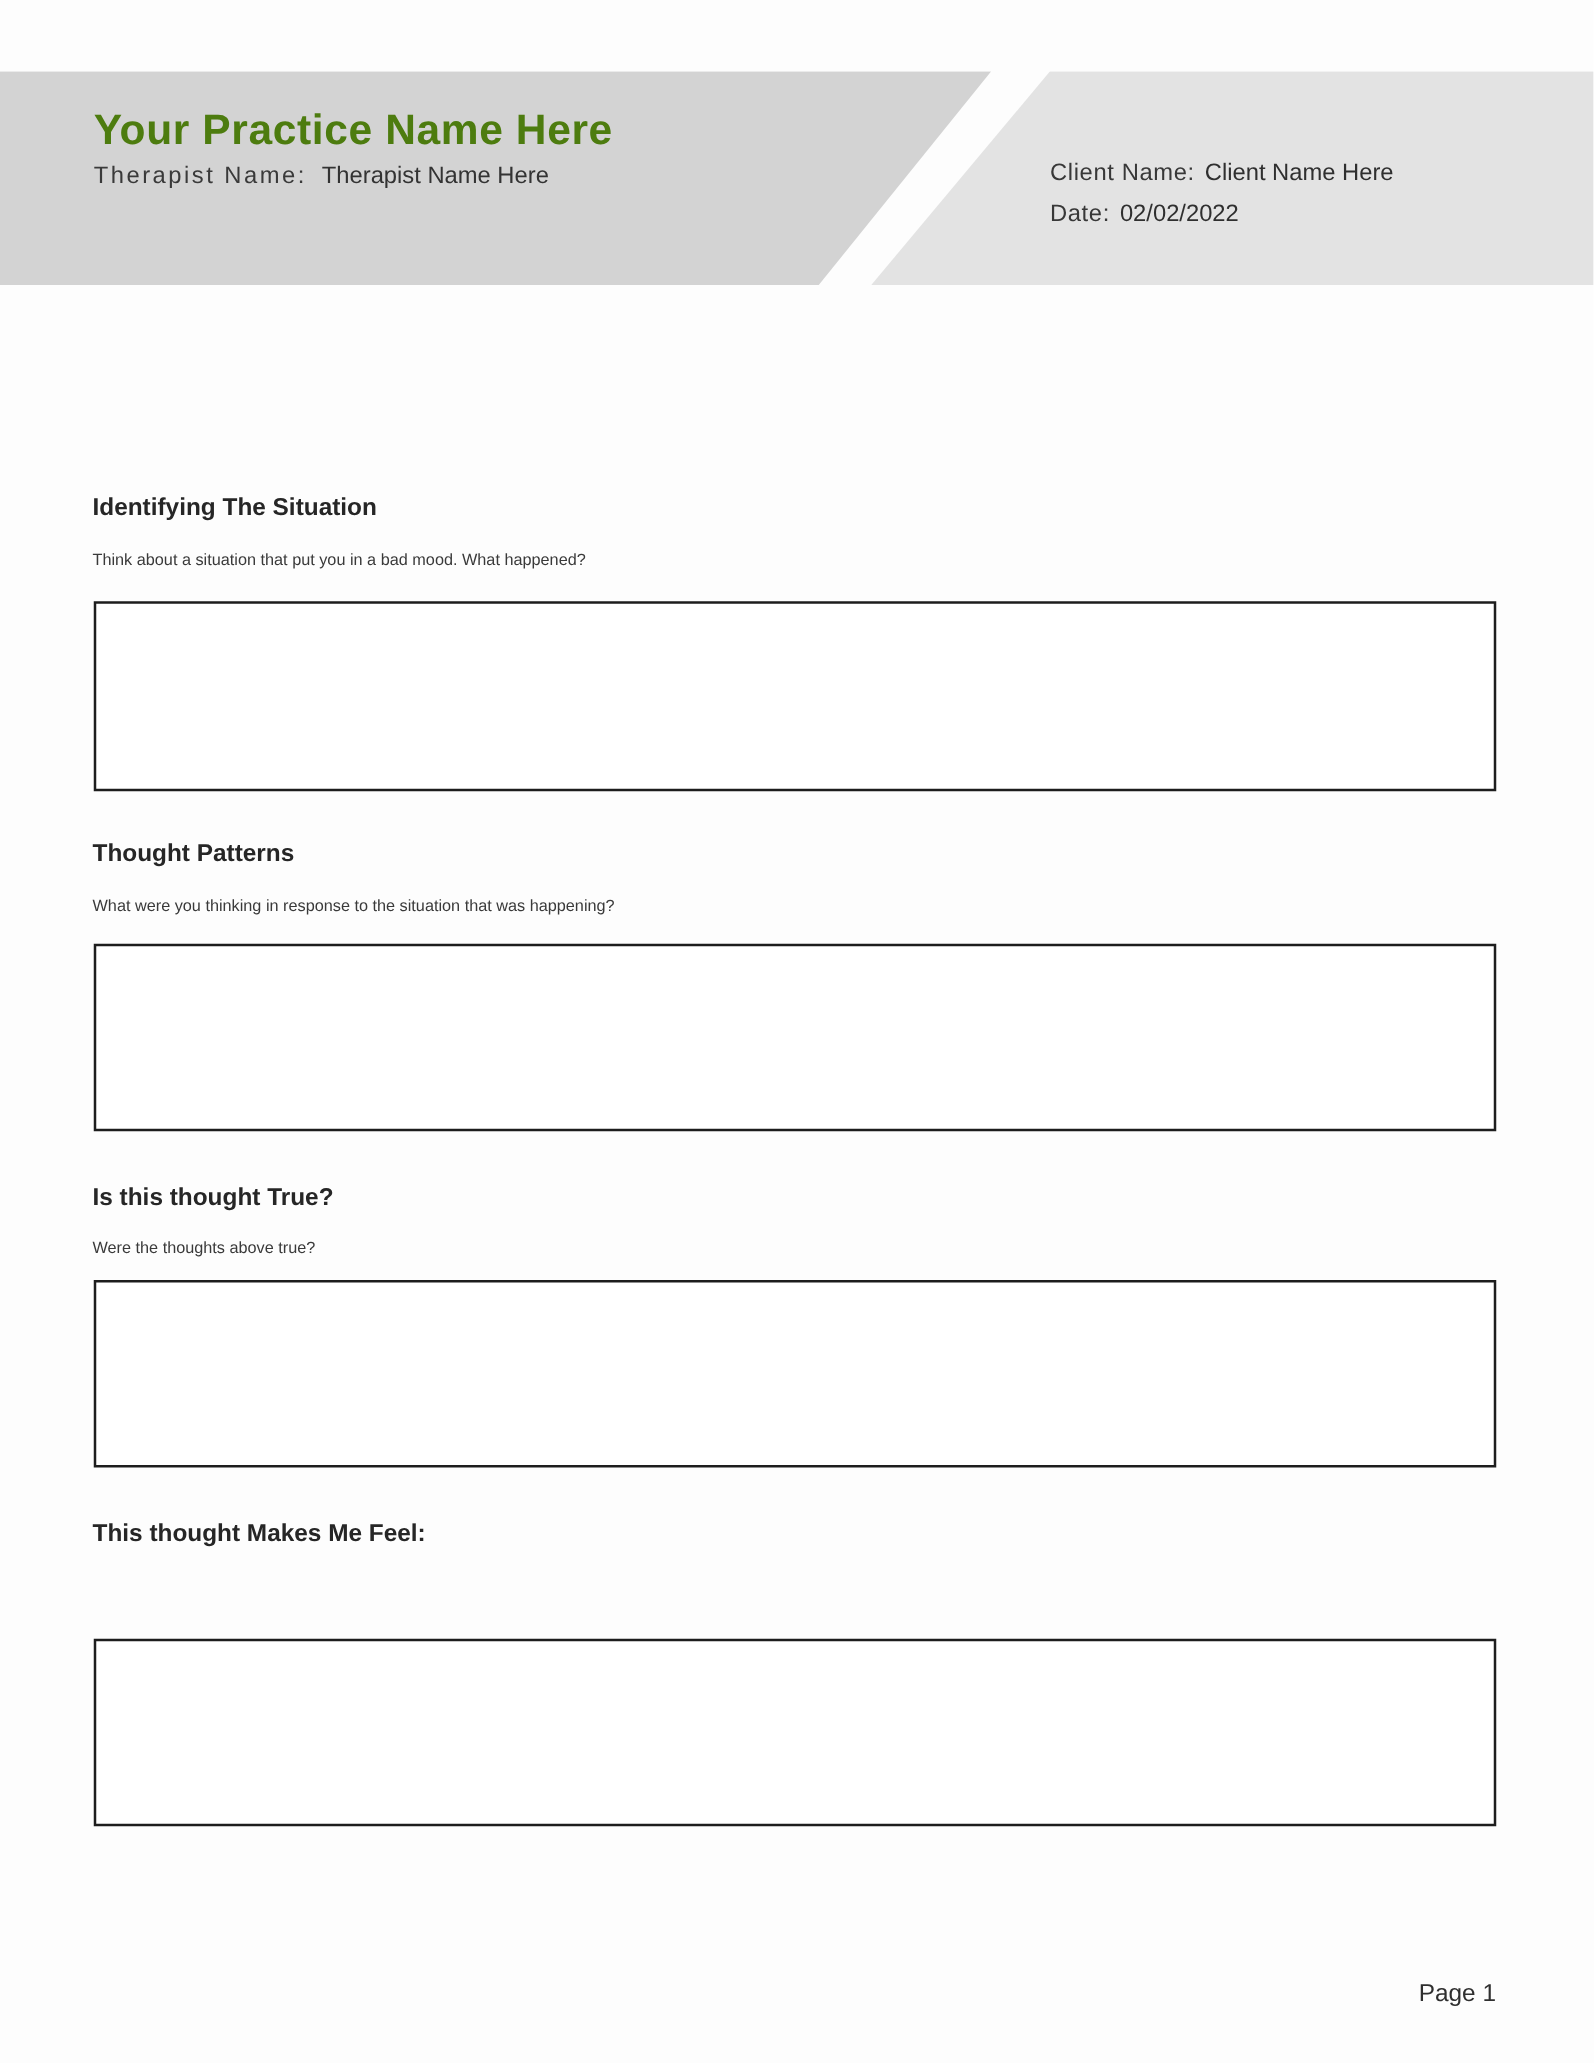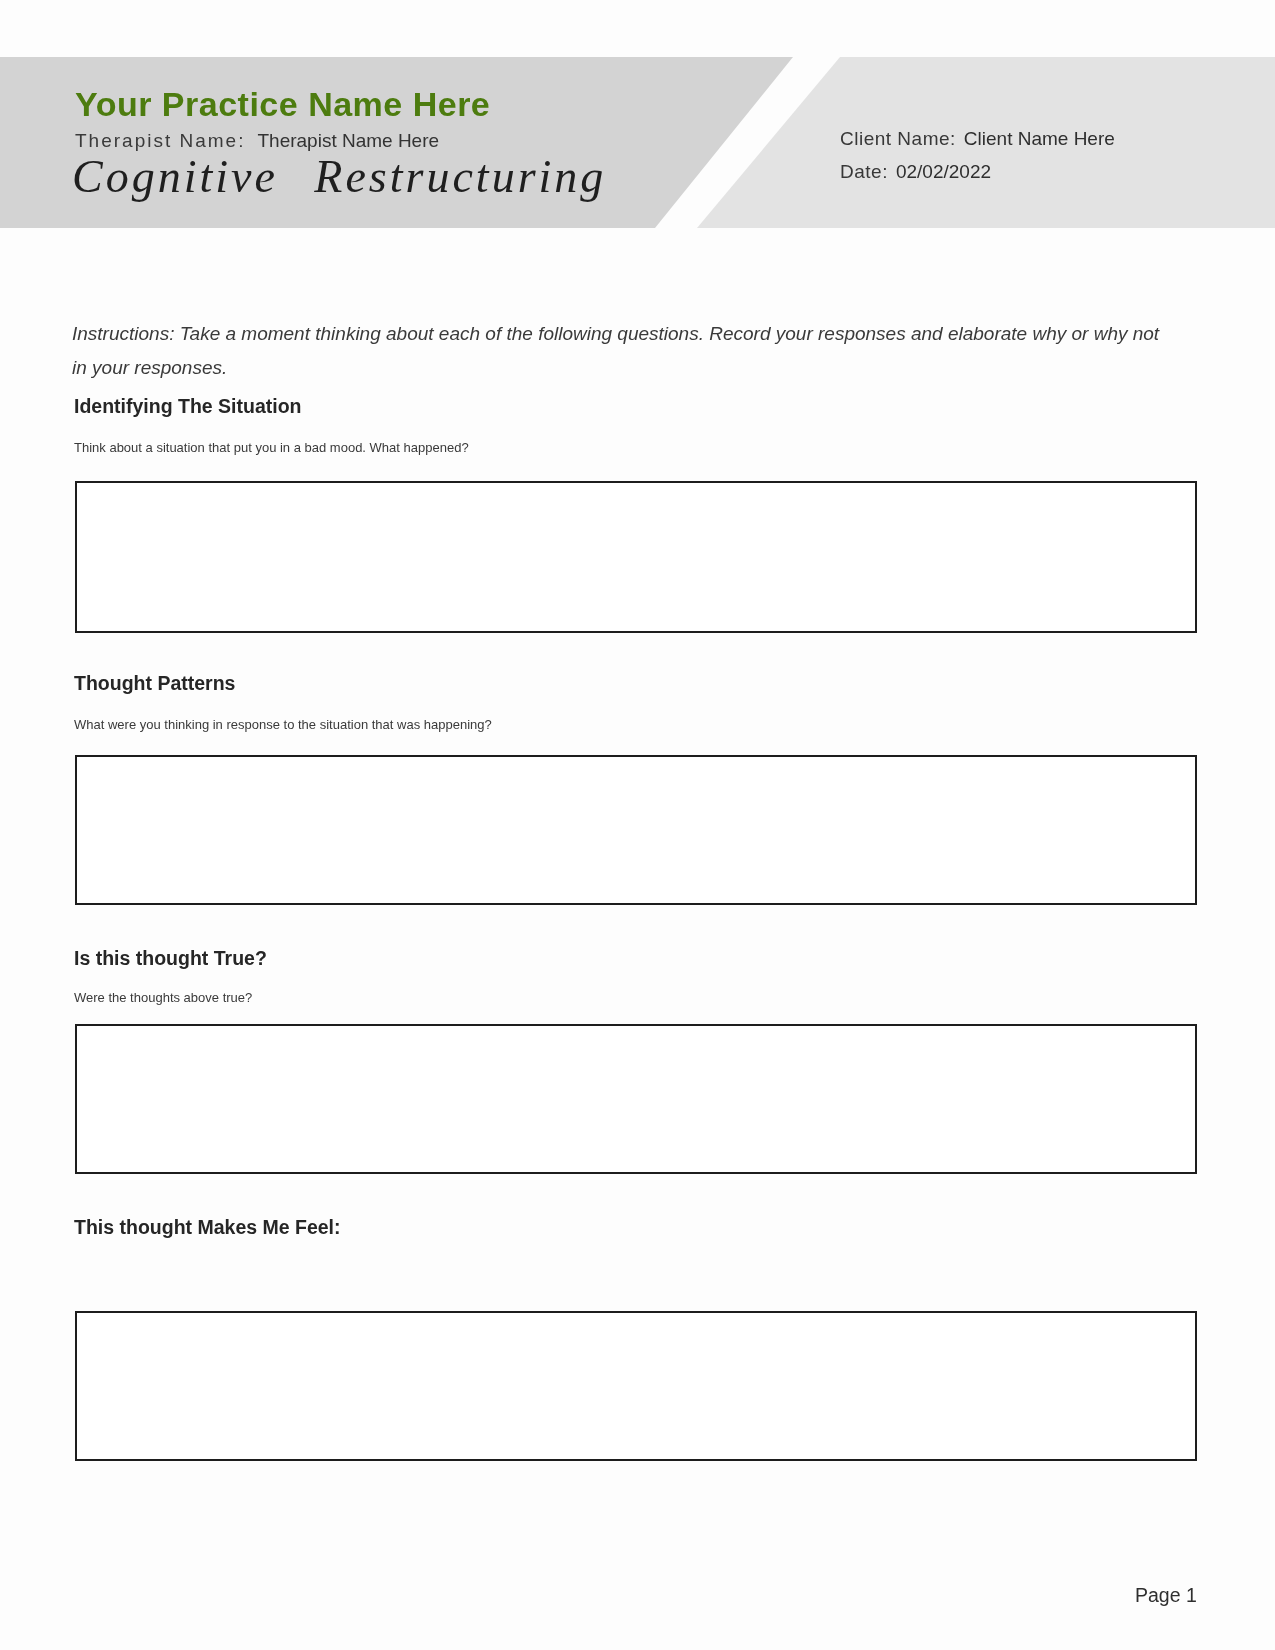--- a/index.html
+++ b/index.html
@@ -95,31 +95,29 @@
     <div class="band-shape band-left" style="background: rgb(211, 211, 211);"></div>
     <div class="band-shape band-right" style="background: rgb(227, 227, 227);"></div>
   </div>
 
   <div class="practice-name">Your Practice Name Here</div>
 
   <div class="therapist-line">
     <span class="label">Therapist Name:</span><span class="value">Therapist Name Here</span>
   </div>
 
-  <div class="worksheet-title">Cognitive Restructuring</div>
 
   <div class="client-line">
     <span class="label">Client Name:</span><span class="value">Client Name Here</span>
   </div>
 
   <div class="date-line">
     <span class="label">Date:</span><span class="value">02/02/2022</span>
   </div>
 
-  <p class="intro-instructions">Instructions: Take a moment thinking about each of the following questions. Record your responses and elaborate why or why not in your responses.</p>
 
   <div class="section-heading s1-heading">Identifying The Situation</div>
   <div class="section-question s1-question">Think about a situation that put you in a bad mood. What happened?</div>
   <div class="answer-box s1-box" style="border-color: rgb(29, 29, 29);"></div>
 
   <div class="section-heading s2-heading">Thought Patterns</div>
   <div class="section-question s2-question">What were you thinking in response to the situation that was happening?</div>
   <div class="answer-box s2-box" style="border-color: rgb(29, 29, 29);"></div>
 
   <div class="section-heading s3-heading">Is this thought True?</div>

